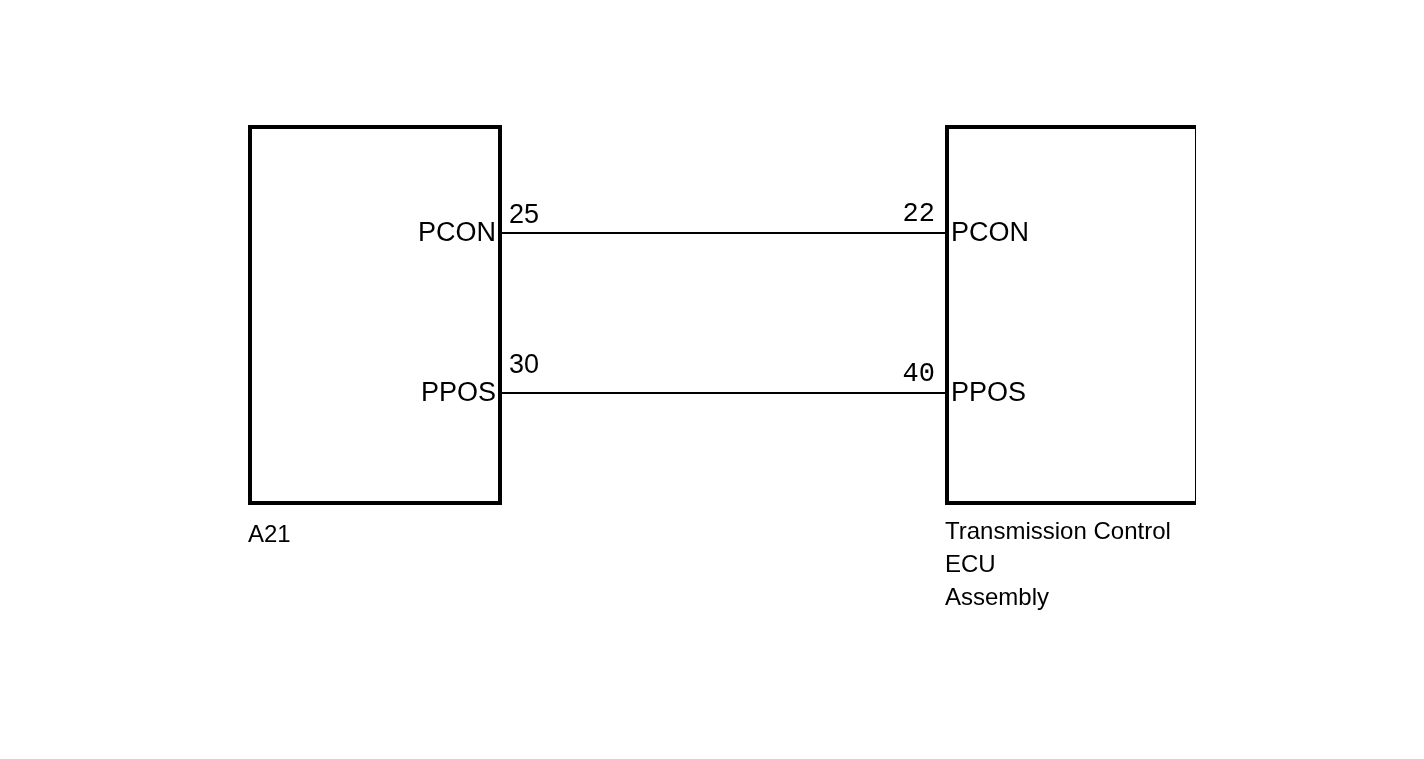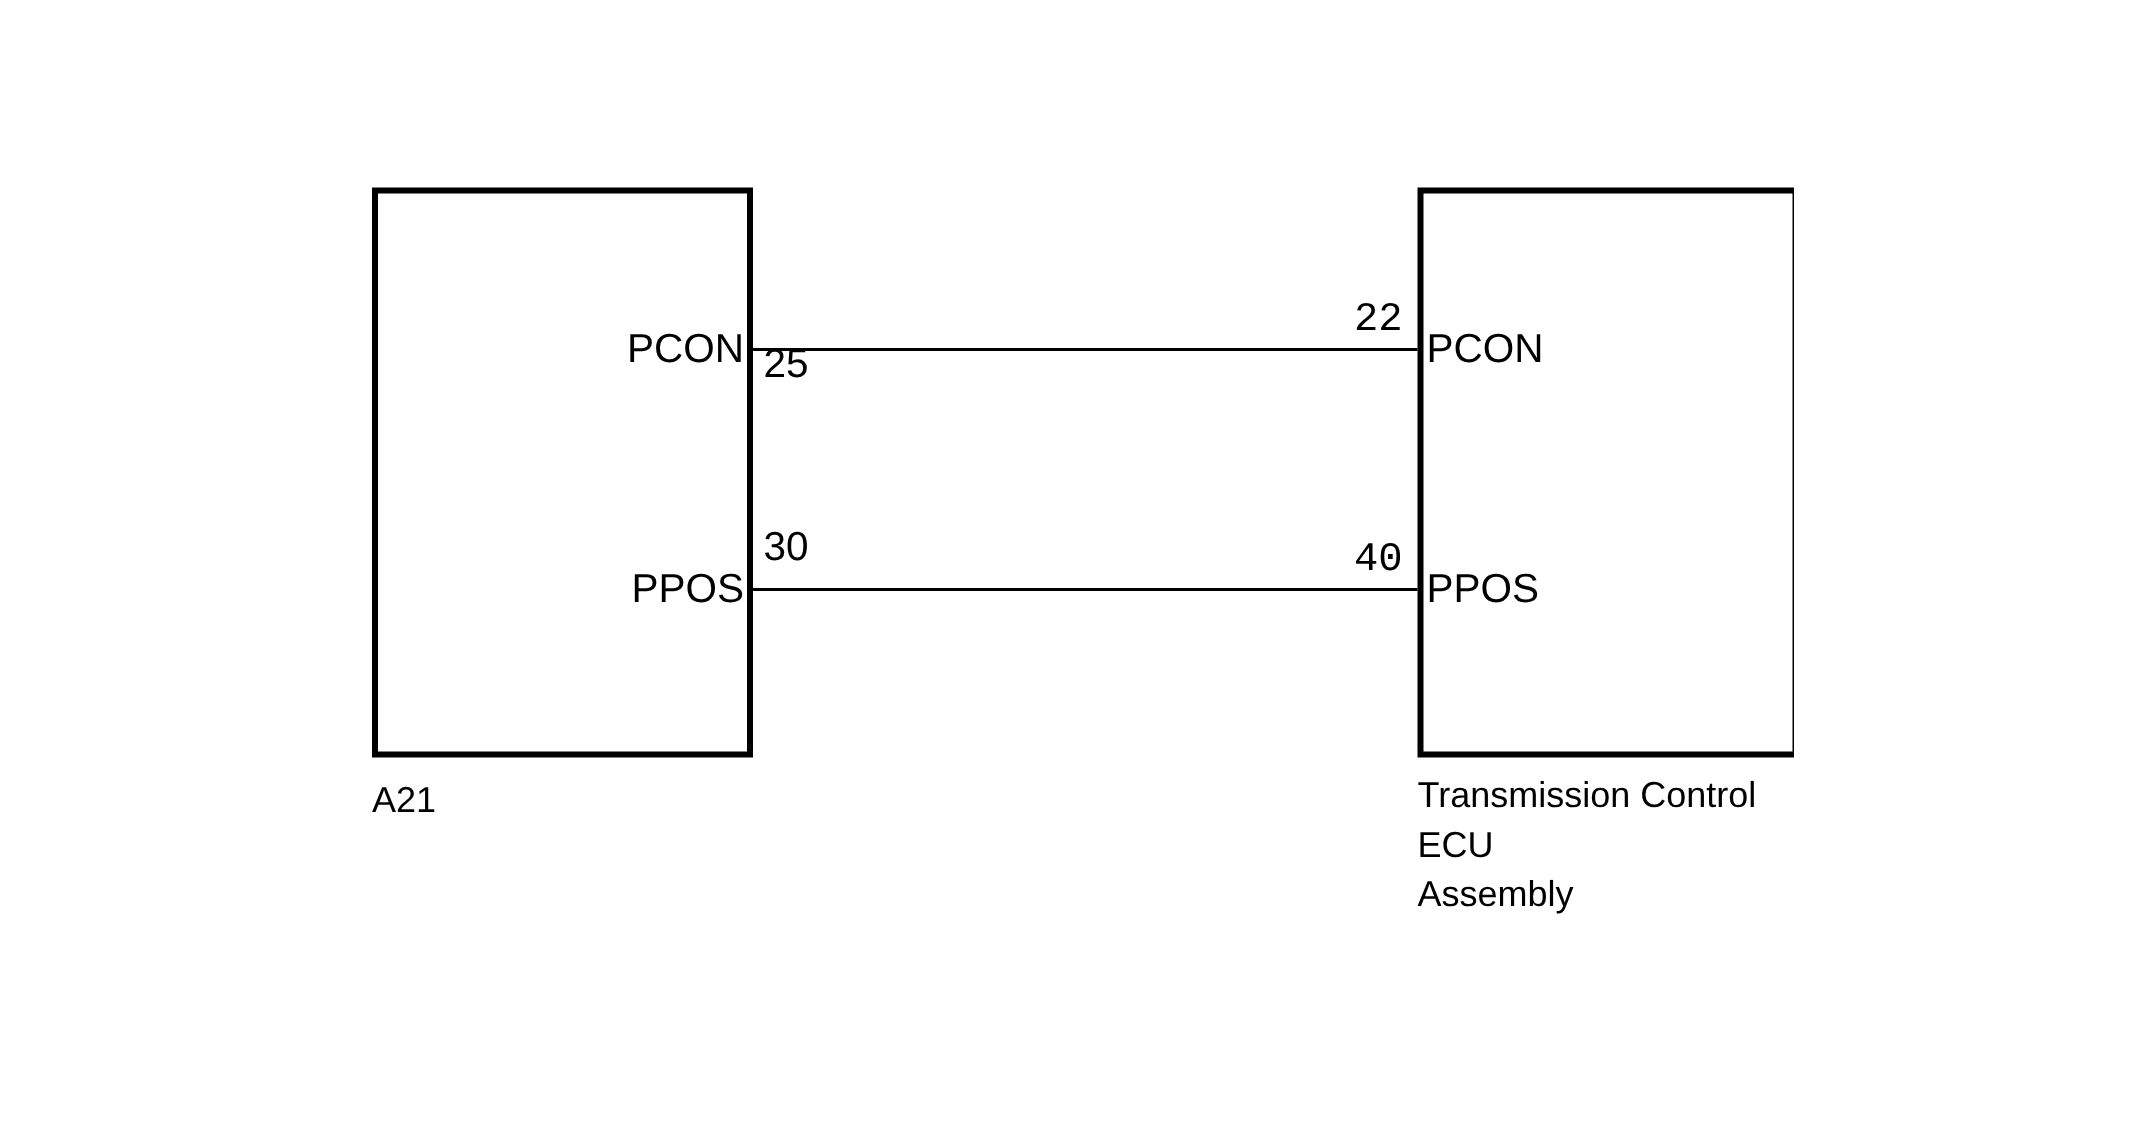--- a/index.html
+++ b/index.html
@@ -48,21 +48,21 @@
   .pin-label-left  { width: 196px; left: 300px; text-align: right; }
   .pin-label-right { left: 951px;  text-align: left; }
   #left-pin-pcon-label  { top: 219px; }
   #left-pin-ppos-label  { top: 379px; }
   #right-pin-pcon-label { top: 219px; }
   #right-pin-ppos-label { top: 379px; }
 
   
   .terminal-left  { left: 509px; text-align: left; }
   .terminal-right { left: 795px; width: 140px; text-align: right; font-family: Liberation Mono, monospace; }
-  #left-terminal-pcon  { top: 201px; margin-top: 28px; }
+  #left-terminal-pcon  { top: 201px; }
   #left-terminal-ppos  { top: 351px; text-align: center; }
   #right-terminal-pcon { top: 201px; }
   #right-terminal-ppos { top: 361px; }
 
   .caption {
     position: absolute;
     font-size: 24px;
     line-height: 33px;
   }
   #left-caption  { left: 248px; top: 517px; }

